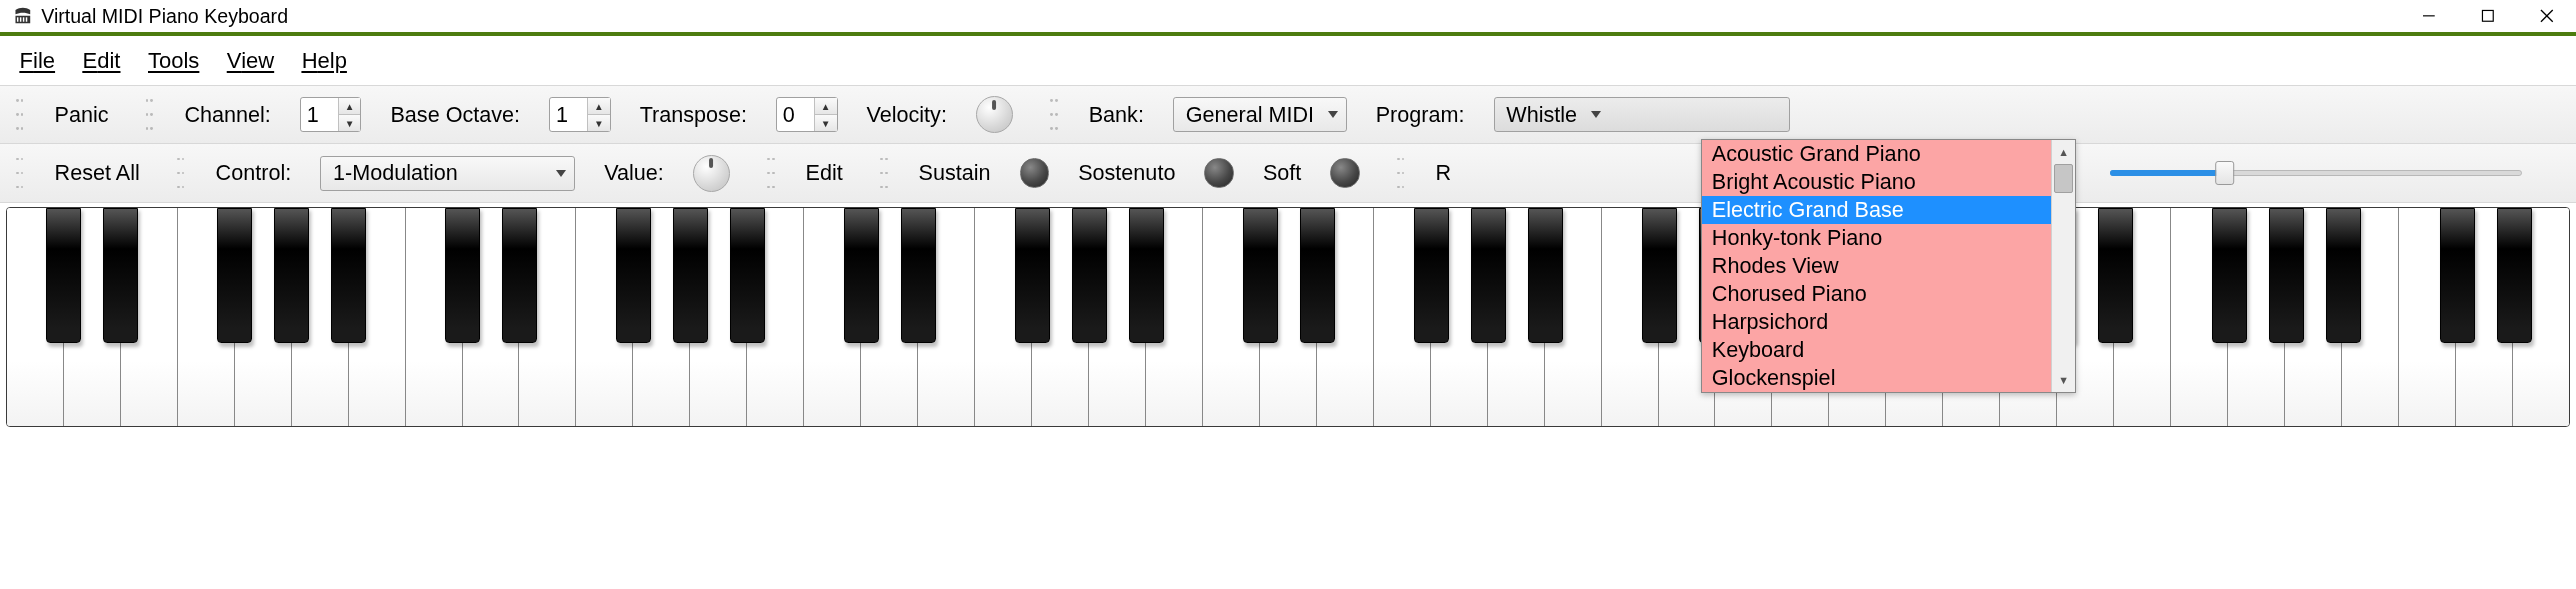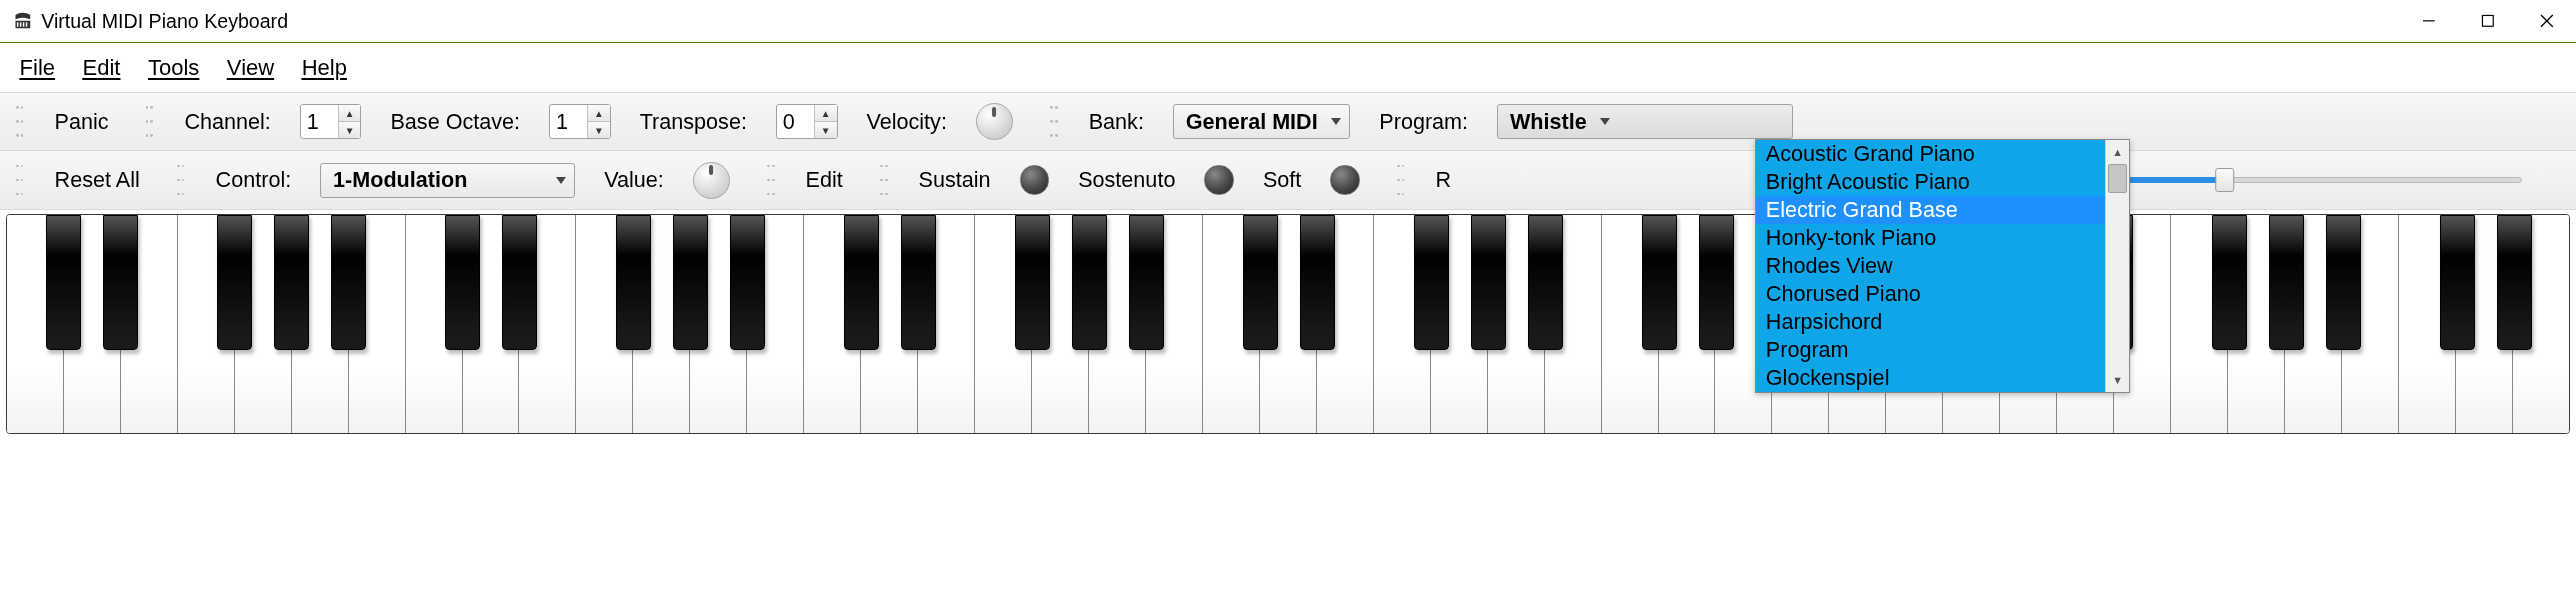--- a/index.html
+++ b/index.html
@@ -1,19 +1,19 @@
 <!DOCTYPE html>
 <html><head>
 <meta charset="utf-8">
 <style>
   * { box-sizing: border-box; margin: 0; padding: 0; font-family: "Segoe UI", Tahoma, sans-serif; }
   html, body { width: 2576px; height: 589px; background: #fff; overflow: hidden; }
 
   
-  .titlebar { height: 43px; display: flex; align-items: center; background: #fff; border-bottom: 1px solid #4d7c0f; }
+  .titlebar { height: 36px; display: flex; align-items: center; background: #fff; border-bottom: 4px solid #4d7c0f; }
   .titlebar .app-icon { width: 17.7px; height: 17.7px; margin: 0 9.8px 0 13.7px; }
   .titlebar .title { font-size: 19.6px; flex: 1; }
   .titlebar .win-btns { display: flex; }
   .titlebar .win-btn { width: 59px; height: 43px; display: flex; align-items: center; justify-content: center; }
   .titlebar .win-btn svg { width: 15.7px; height: 15.7px; }
 
   
   .menubar { height: 49px; display: flex; align-items: center; gap: 27.5px; padding: 0 19.6px; background: #fff; font-size: 22px; }
   .menubar .menu-item { text-decoration: underline; text-underline-offset: 2.9px; cursor: default; }
   .menubar .menu-item::first-letter { text-decoration: underline; }
@@ -35,27 +35,27 @@
   .spinner .arrows div:last-child { border-bottom: none; }
 
   
   .knob { width: 37px; height: 37px; border-radius: 50%; background: radial-gradient(circle at 35% 30%, #fff, #d7d7d7 60%, #bfbfbf); border: 1px solid #a8a8a8; position: relative; }
   .knob::after { content: ""; position: absolute; width: 3.9px; height: 9.8px; background: #555; top: 2.9px; left: 50%; transform: translateX(-50%); border-radius: 2px; }
 
   
   .led { width: 29.5px; height: 29.5px; border-radius: 50%; background: radial-gradient(circle at 35% 30%, #888, #484848 55%, #222); border: 1px solid #666; }
 
   
-  .combo { height: 35px; display: flex; align-items: center; border: 1px solid #a0a0a0; border-radius: 2.9px; background: linear-gradient(#f8f8f8,#e8e8e8); padding: 0 7.9px 0 11.8px; gap: 13.7px; font-weight: bold; }
+  .combo { height: 35px; display: flex; align-items: center; border: 1px solid #a0a0a0; border-radius: 2.9px; background: linear-gradient(#f8f8f8,#e8e8e8); padding: 0 7.9px 0 11.8px; gap: 13.7px; }
   .combo .caret { width: 0; height: 0; border-left: 5.9px solid transparent; border-right: 5.9px solid transparent; border-top: 7.9px solid #444; }
   .combo.wide { width: 255px; justify-content: space-between; }
   .combo.program { width: 296px; background: linear-gradient(#ececec,#dcdcdc); }
 
   
-  .dropdown { position: absolute; top: 139px; left: 1755px; width: 375px; background: #0ea5e9; border: 1px solid #888; z-index: 50; font-size: 21.6px; box-shadow: 0 2px 5.9px rgba(0,0,0,.25); }
+  .dropdown { position: absolute; top: 139px; left: 1701px; width: 375px; background: #fca5a5; border: 1px solid #888; z-index: 50; font-size: 21.6px; box-shadow: 0 2px 5.9px rgba(0,0,0,.25); }
   .dropdown .body { display: flex; }
   .dropdown ul { list-style: none; flex: 1; }
   .dropdown li { padding: 1px 9.8px; cursor: default; white-space: nowrap; }
   .dropdown li.highlight { background: #1e90ff; color: #fff; }
   .dropdown .scrollbar { width: 23.6px; background: #f0f0f0; display: flex; flex-direction: column; border-left: 1px solid #d0d0d0; }
   .dropdown .sb-btn { height: 23.6px; display: flex; align-items: center; justify-content: center; font-size: 10.8px; color: #555; }
   .dropdown .sb-track { flex: 1; position: relative; }
   .dropdown .sb-thumb { position: absolute; top: 0; left: 2px; right: 2px; height: 29.5px; background: #c6c6c6; border: 1px solid #a0a0a0; border-radius: 2px; }
 
   
@@ -394,21 +394,21 @@
 <div class="dropdown">
   <div class="body">
     <ul id="program-list">
         <li>Acoustic Grand Piano</li>
         <li>Bright Acoustic Piano</li>
         <li class="highlight">Electric Grand Base</li>
         <li>Honky-tonk Piano</li>
         <li>Rhodes View</li>
         <li>Chorused Piano</li>
         <li>Harpsichord</li>
-        <li>Program</li>
+        <li>Keyboard</li>
         <li>Glockenspiel</li>
       </ul>
     <div class="scrollbar">
       <div class="sb-btn">▲</div>
       <div class="sb-track">
         <div class="sb-thumb"></div>
       </div>
       <div class="sb-btn">▼</div>
     </div>
   </div>

